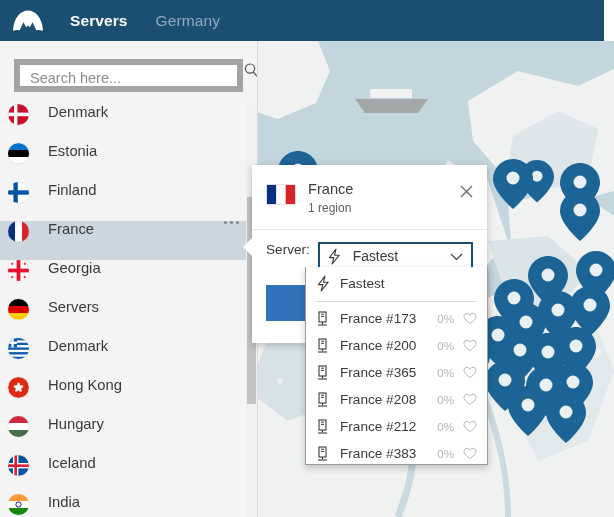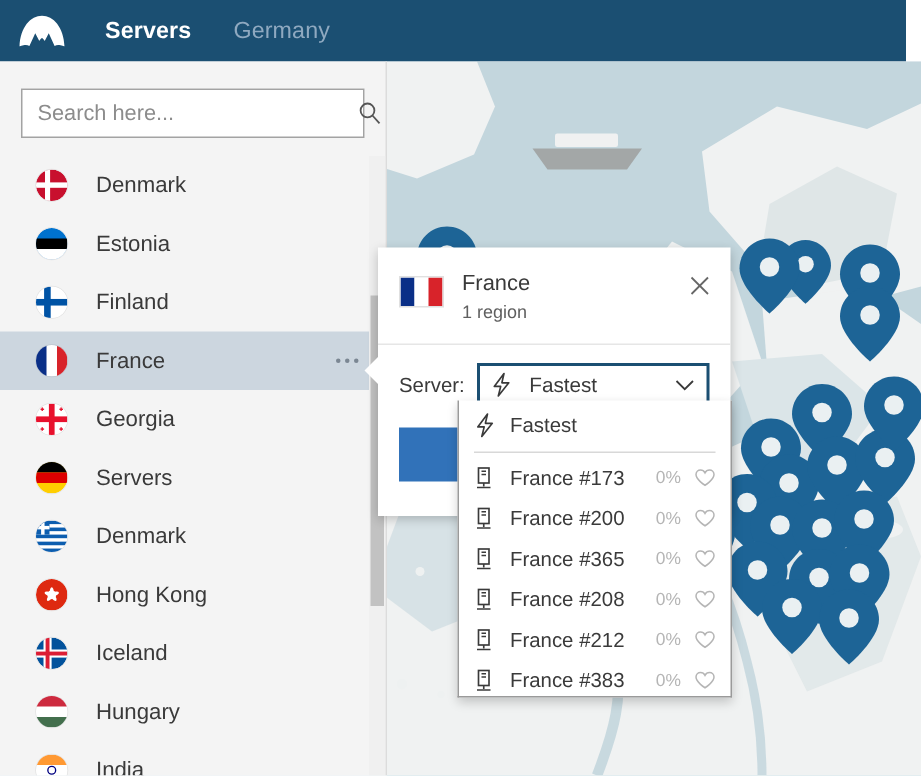--- a/index.html
+++ b/index.html
@@ -44,22 +44,22 @@
     position: absolute; left: 0; top: 41px;
     width: 258px; height: 476px;
     background: #f4f4f4;
     border-right: 1px solid #dcdcdc;
     overflow: hidden;
   }
   .search-wrap {
     margin: 18px 14px 12px 14px;
     height: 33px;
     background: #ffffff;
-    border: 1px solid #a3a3a3;
-    display: flex; align-items: center;
+    border: 6px solid #a3a3a3;
+    display: flex; align-items: flex-end;
     position: relative;
     gap: 16px;
   }
   .search-input {
     flex: 1;
     border: none; outline: none;
     font-family: "Liberation Sans", sans-serif;
     font-size: 14.5px;
     color: #444;
     padding: 0 10px;
@@ -71,22 +71,22 @@
     display: flex; align-items: center; justify-content: center;
   }
 
   .country-list {
     position: relative;
     height: 416px;
     overflow: hidden;
   }
   .country-row {
     height: 39px;
-    display: flex; align-items: center;
-    padding-left: 24px;
+    display: flex; 
+    padding-left: 8px;
     cursor: default;
     position: relative;
   }
   .country-row.selected { background: #ccd6df; }
   .flag {
     width: 21px; height: 21px;
     border-radius: 50%;
     overflow: hidden;
     flex: none;
     margin-right: 19px;
@@ -173,21 +173,21 @@
   }
   .popup-close {
     position: absolute; right: 11px; top: 19px;
     width: 16px; height: 16px;
     cursor: pointer;
   }
   .popup-body {
     padding: 12px 14px 18px 14px;
   }
   .server-line {
-    display: flex; align-items: center;
+    display: flex; align-items: flex-start;
   }
   .server-label {
     font-size: 13.6px; color: #3a3a3a;
     margin-right: 8px; white-space: nowrap;
   }
   .select-box {
     position: relative;
     flex: 1;
     height: 30px;
     border: 2px solid #1b4f72;
@@ -382,39 +382,39 @@
                 <ellipse rx="1.5" ry="4" cy="-1" transform="rotate(288)"></ellipse>
               </g>
             </svg>
         </span>
         <span class="country-name">Hong Kong</span>
       </div>
 
       <div class="country-row">
         <span class="flag">
           <svg viewBox="0 0 21 21">
+              <circle cx="10.5" cy="10.5" r="10.5" fill="#fff"></circle>
+              <path d="M0 0h21v7H0z" fill="#cd2a3e"></path>
+              <path d="M0 14h21v7H0z" fill="#436f4d"></path>
+            </svg>
+        </span>
+        <span class="country-name">Hungary</span>
+      </div>
+
+      <div class="country-row">
+        <span class="flag">
+          <svg viewBox="0 0 21 21">
               <circle cx="10.5" cy="10.5" r="10.5" fill="#02529c"></circle>
               <rect x="0" y="8" width="21" height="5.4" fill="#fff"></rect>
               <rect x="5" y="0" width="5.4" height="21" fill="#fff"></rect>
               <rect x="0" y="9.4" width="21" height="2.6" fill="#dc1e35"></rect>
               <rect x="6.4" y="0" width="2.6" height="21" fill="#dc1e35"></rect>
             </svg>
         </span>
         <span class="country-name">Iceland</span>
-      </div>
-
-      <div class="country-row">
-        <span class="flag">
-          <svg viewBox="0 0 21 21">
-              <circle cx="10.5" cy="10.5" r="10.5" fill="#fff"></circle>
-              <path d="M0 0h21v7H0z" fill="#cd2a3e"></path>
-              <path d="M0 14h21v7H0z" fill="#436f4d"></path>
-            </svg>
-        </span>
-        <span class="country-name">Hungary</span>
       </div>
 
       <div class="country-row">
         <span class="flag">
           <svg viewBox="0 0 21 21">
               <circle cx="10.5" cy="10.5" r="10.5" fill="#fff"></circle>
               <path d="M0 0h21v7H0z" fill="#ff9933"></path>
               <path d="M0 14h21v7H0z" fill="#138808"></path>
               <circle cx="10.5" cy="10.5" r="2.6" fill="none" stroke="#000080" stroke-width="0.9"></circle>
             </svg>

